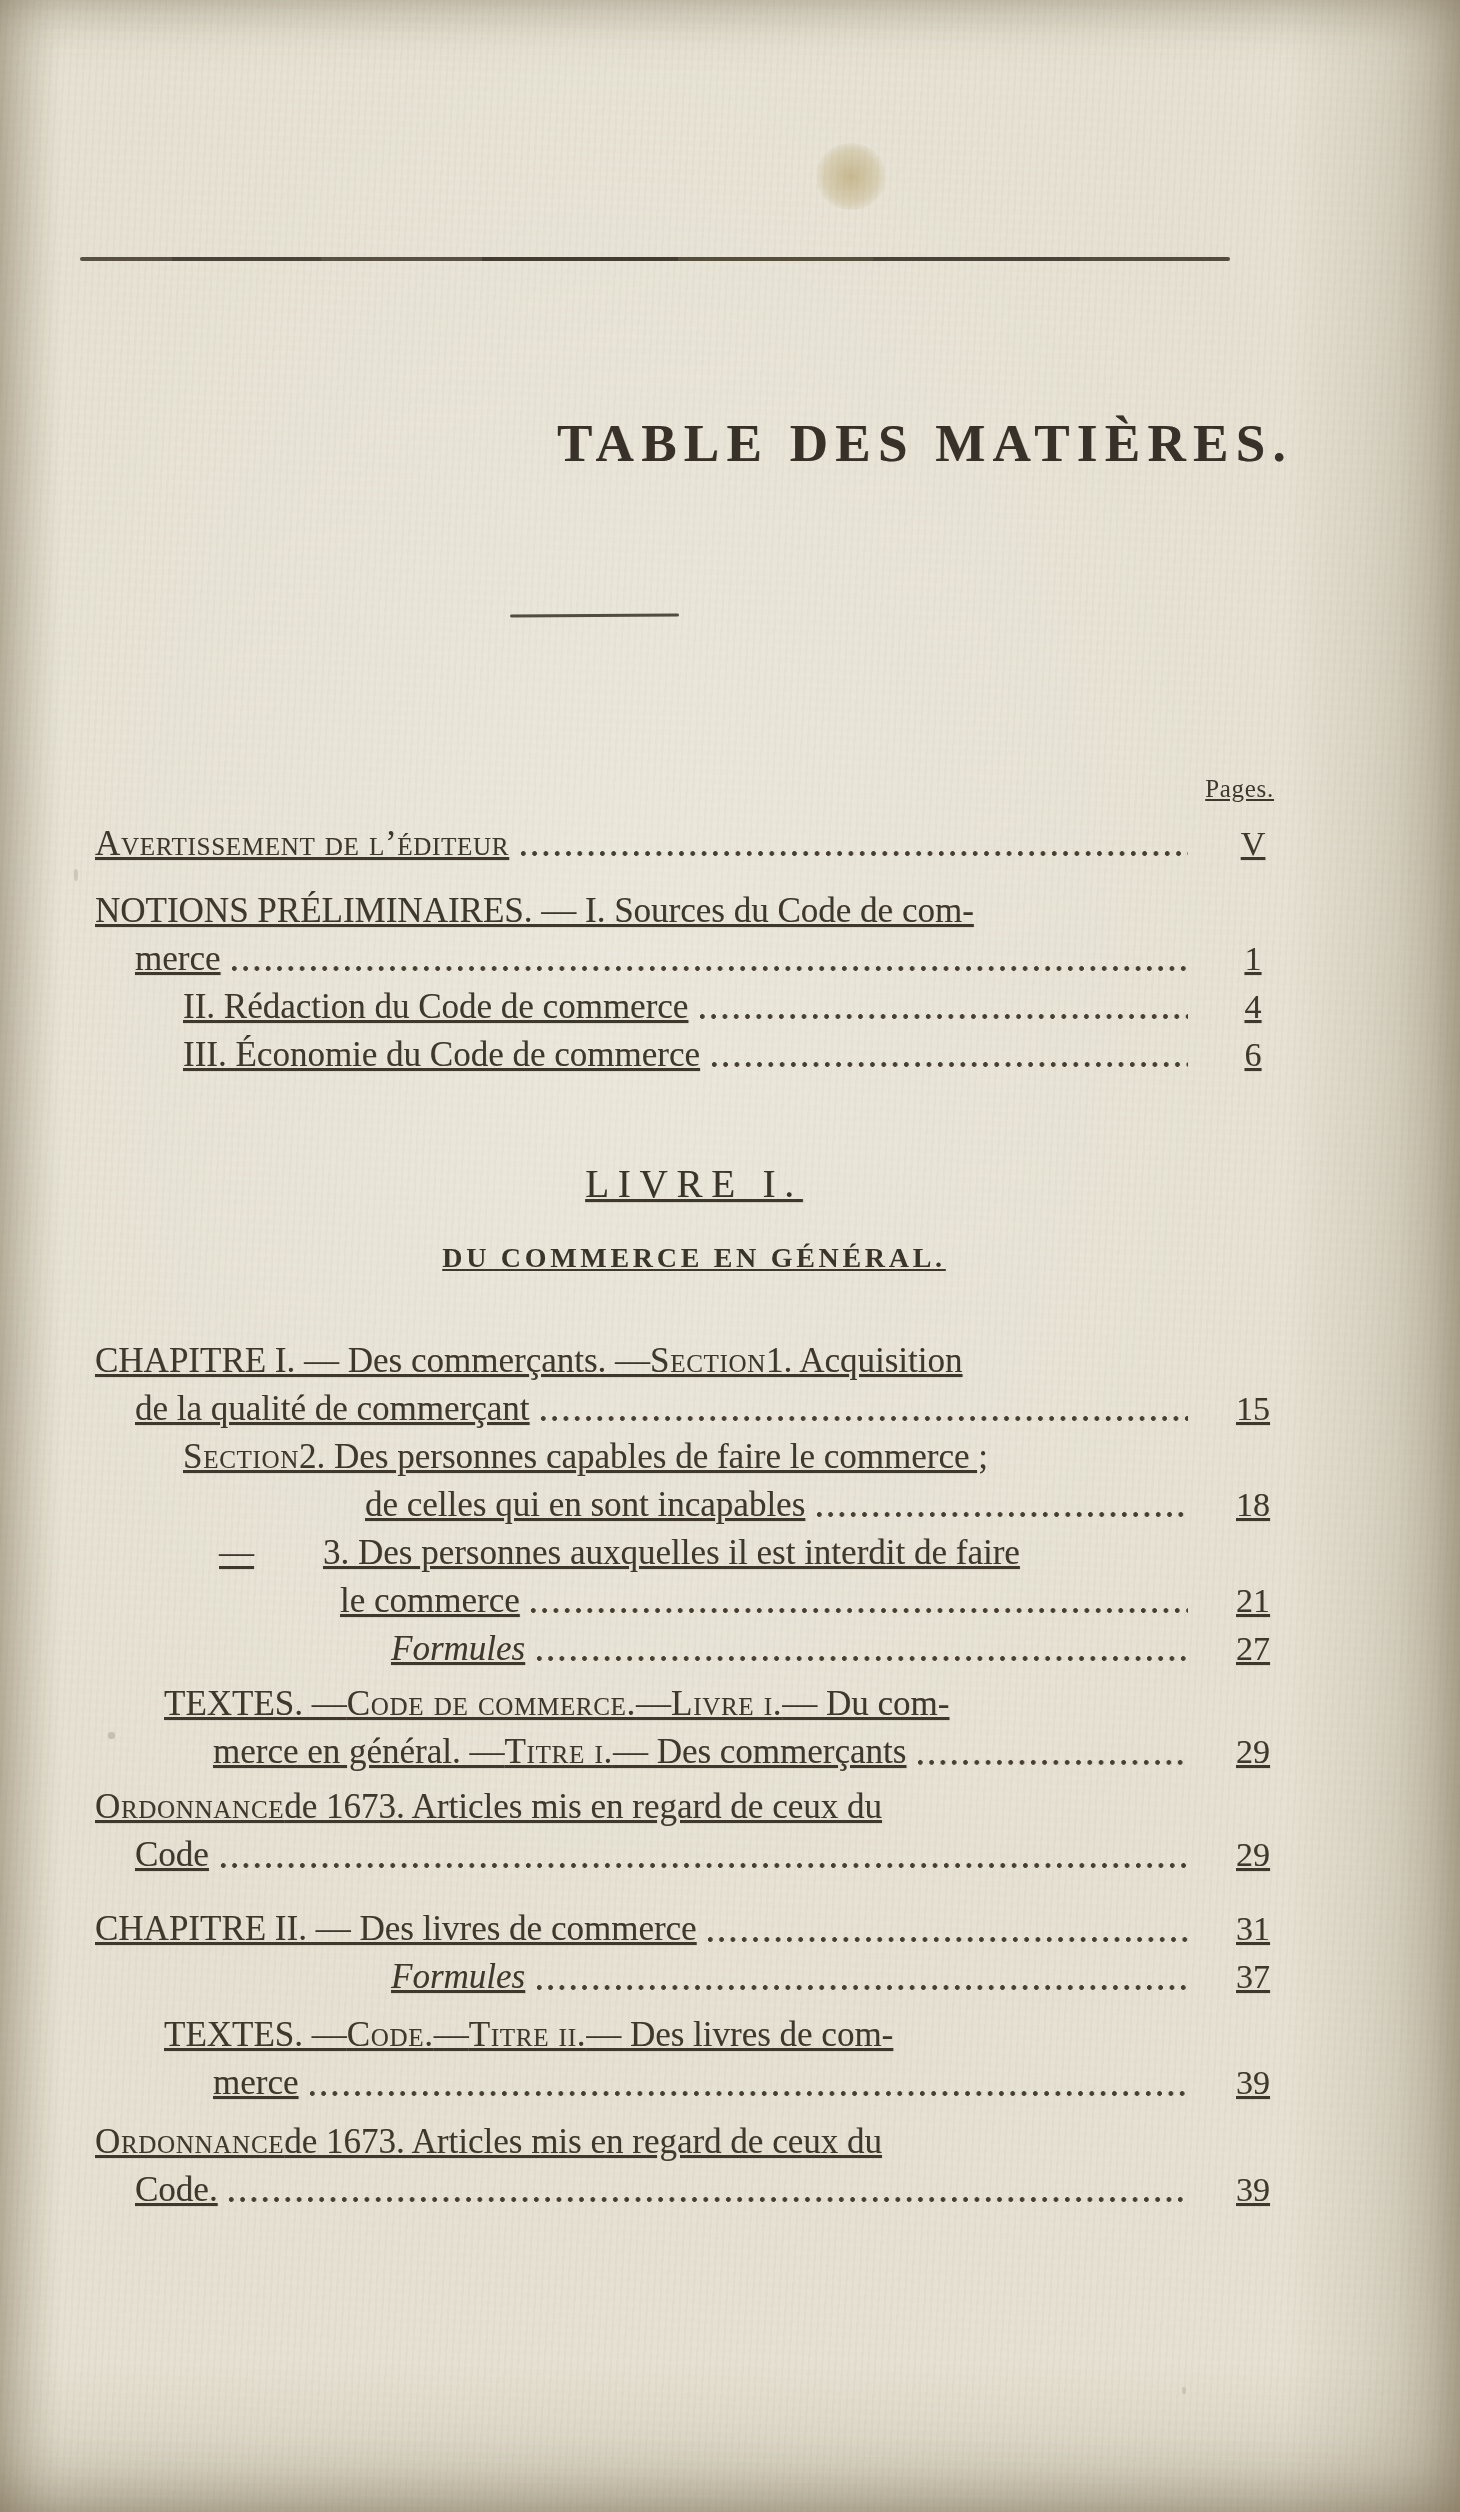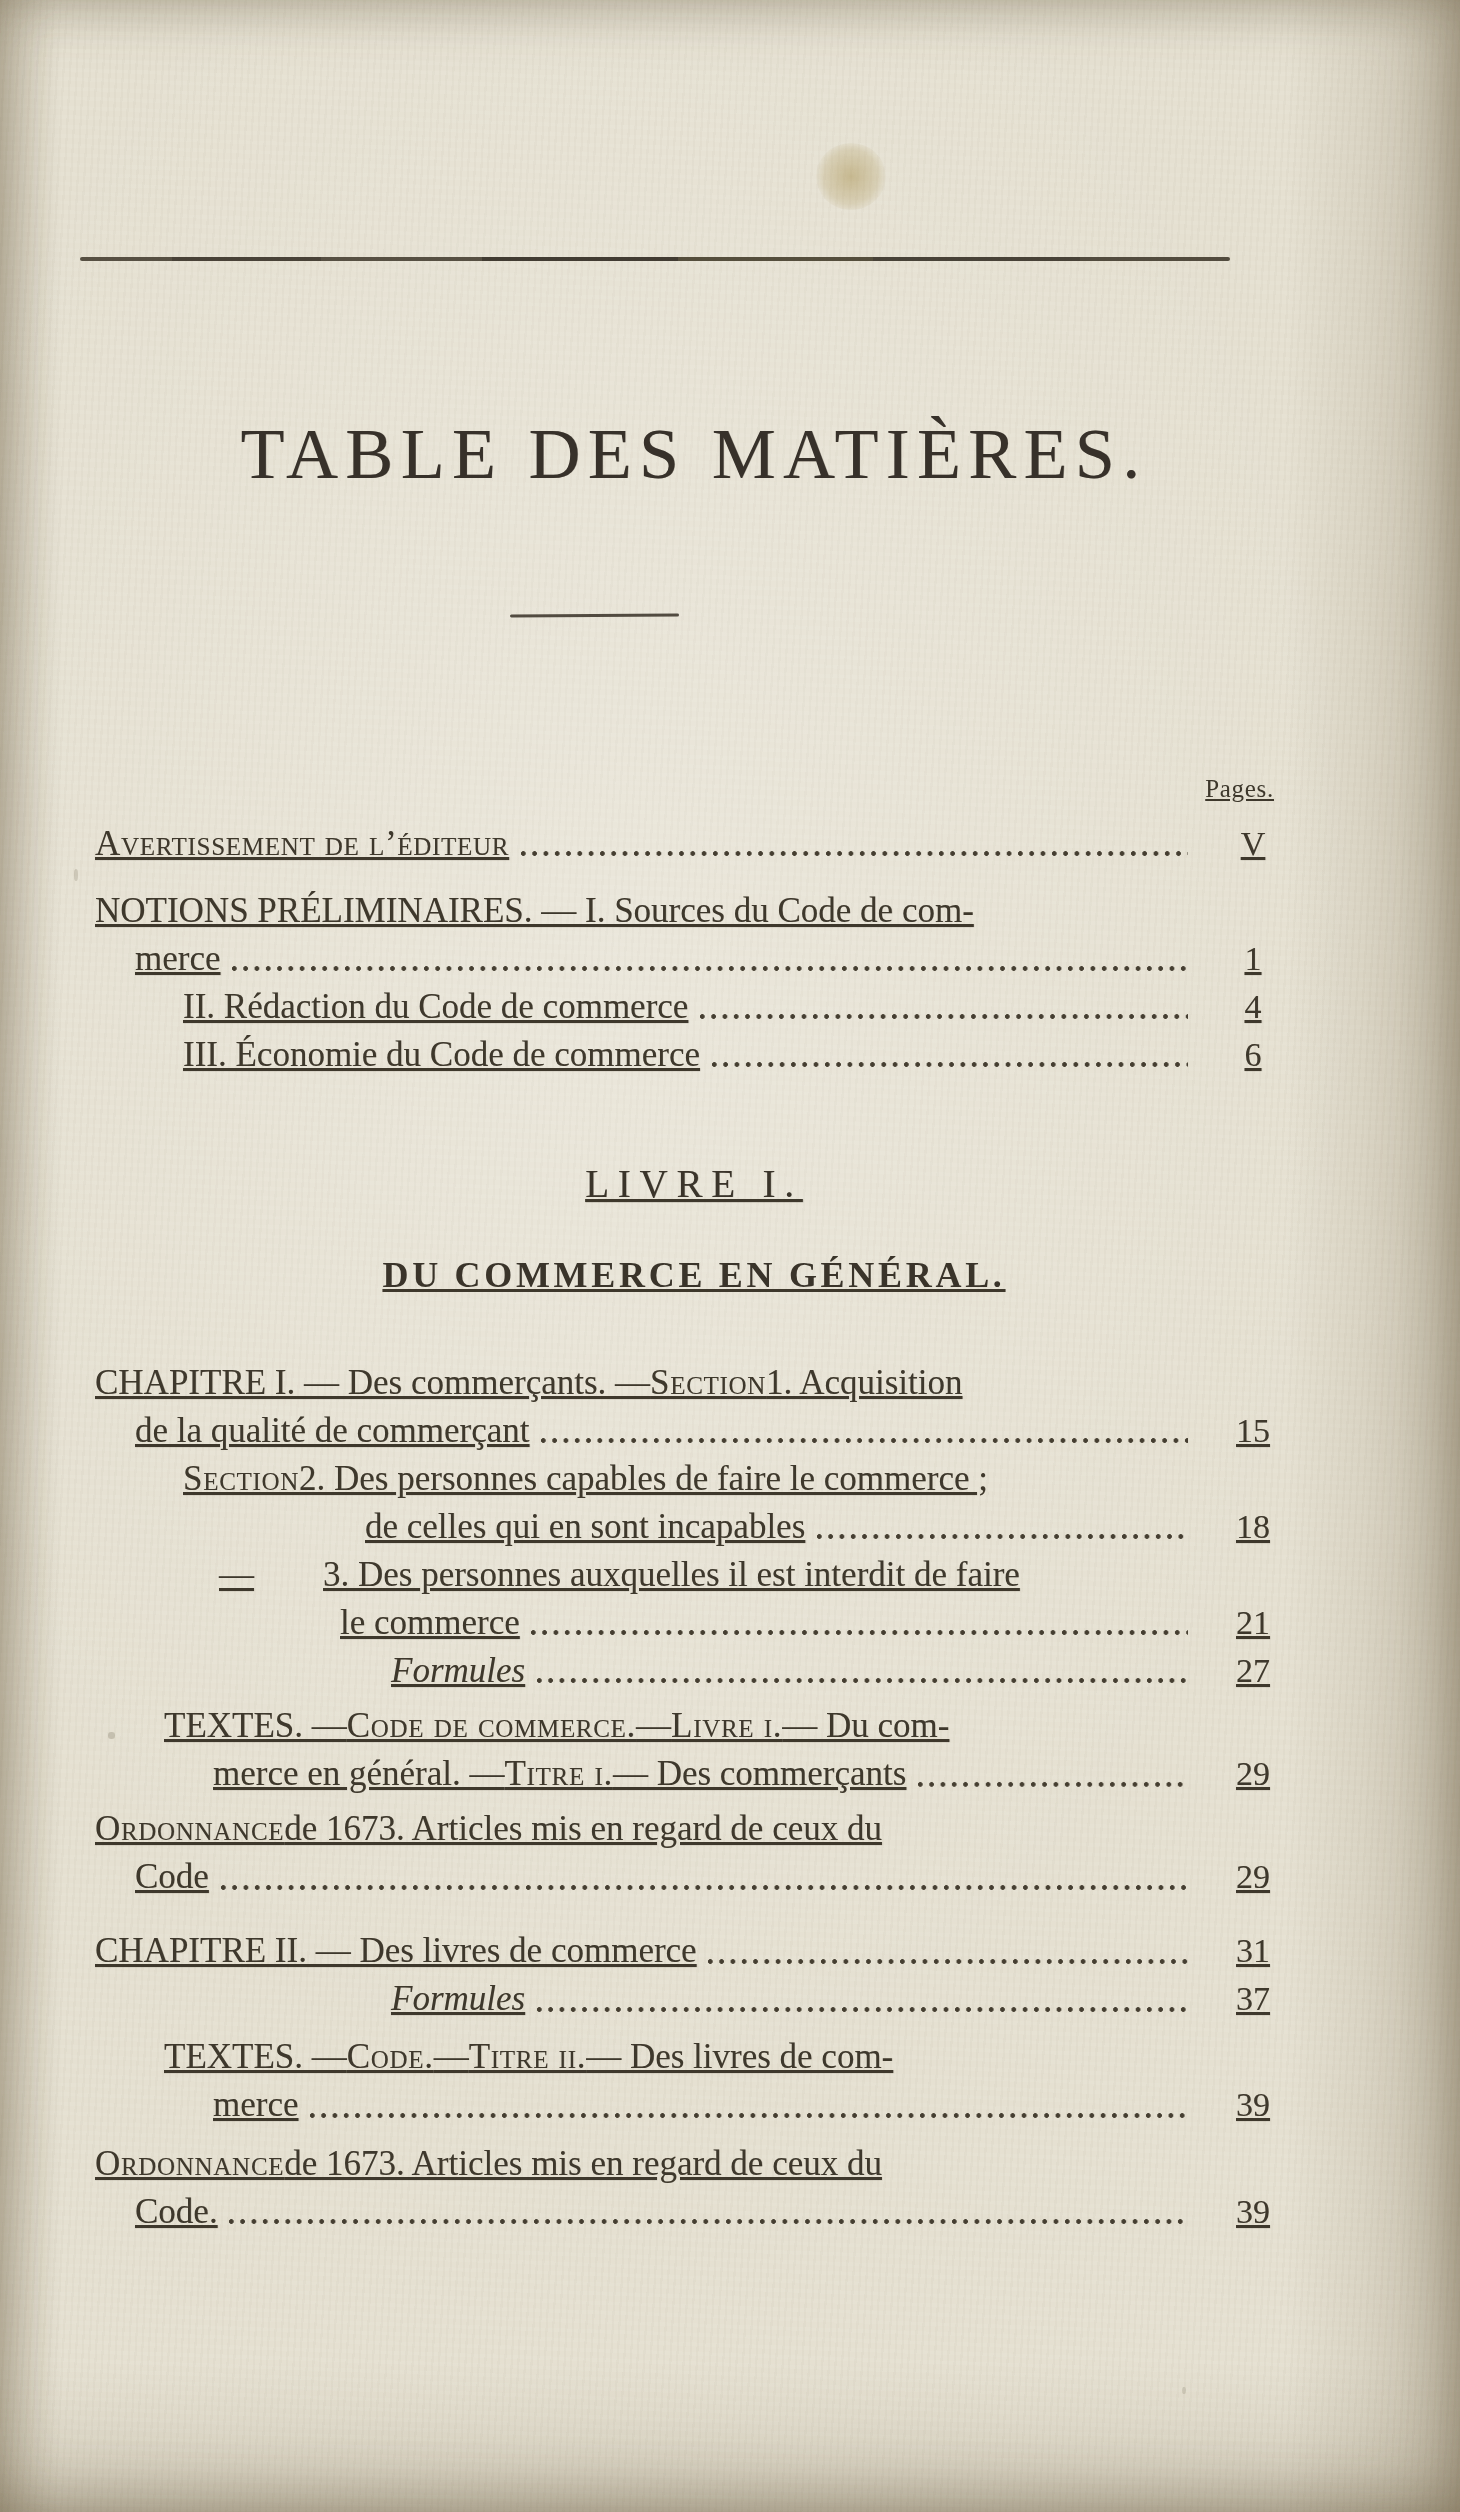--- a/index.html
+++ b/index.html
@@ -19,22 +19,22 @@
       inset 0 17.5px 58px -25px rgba(96,82,54,0.18);
     font-family:"Liberation Serif","DejaVu Serif",serif;
     color:#3e382c;
   }
   .top-rule {
     position:absolute; left:80px; top:257px; width:1150px; height:3.7px; border-radius:2.2px;
     background:linear-gradient(90deg,#4a4336 0 8%,#3b342a 8% 21%,#4a4336 21% 35%,#332d24 35% 52%,#48412f 52% 69%,#3a342a 69% 87%,#453e31 87% 100%);
     opacity:.92;
   }
   .page-title {
-    position:absolute; left:95px; top:413px; width:1198px; text-align:center;
-    font-size:72px; font-weight:normal; letter-spacing:7.3px; color:#37312a;
+    position:absolute; left:95px; top:413px; width:1198px; text-align:right;
+    font-size:53px; font-weight:bold; letter-spacing:7.3px; color:#37312a;
     text-shadow:0.4px 0.4px 0.6px rgba(45,38,28,0.35);
     white-space:nowrap;
   }
   .title-divider {
     position:absolute; left:510px; top:614px; width:169px; height:2.9px; border-radius:1.5px;
     background:#3c362b; transform:rotate(-0.4deg); opacity:.88;
   }
   .stain {
     position:absolute; left:816px; top:143px; width:70px; height:67px; border-radius:50%;
     background:radial-gradient(circle at 50% 50%, rgba(172,150,88,0.55), rgba(172,150,88,0.25) 55%, rgba(172,150,88,0) 75%);
@@ -73,21 +73,21 @@
   [data-entry-id="section-3"]{margin-top:0}
   [data-entry-id="textes-livre-1"]{margin-top:7.3px}
   [data-entry-id="ordonnance-1"]{margin-top:7.3px}
   [data-entry-id="chapitre-2"]{margin-top:26px}
   [data-entry-id="textes-titre-2"]{margin-top:10.2px}
   [data-entry-id="ordonnance-2"]{margin-top:10.2px}
 
   .heading-block { text-align:center; }
   .heading-title { margin-top:82px; font-size:39px; letter-spacing:8.8px; color:#3a342a;
                    text-shadow:0.4px 0.4px 0.5px rgba(50,42,32,0.35); }
-  .heading-subtitle { margin-top:48px; font-size:36px; font-weight:bold; letter-spacing:3.7px; color:#3a342a; }
+  .heading-subtitle { margin-top:36px; font-size:28px; font-weight:bold; letter-spacing:3.7px; color:#3a342a; }
 </style>
 </head>
 <body>
 
 <div class="page">
   <div class="top-rule"></div>
   <div class="stain"></div>
   <div class="speck speck-a"></div>
   <div class="speck speck-b"></div>
   <div class="speck speck-c"></div>

